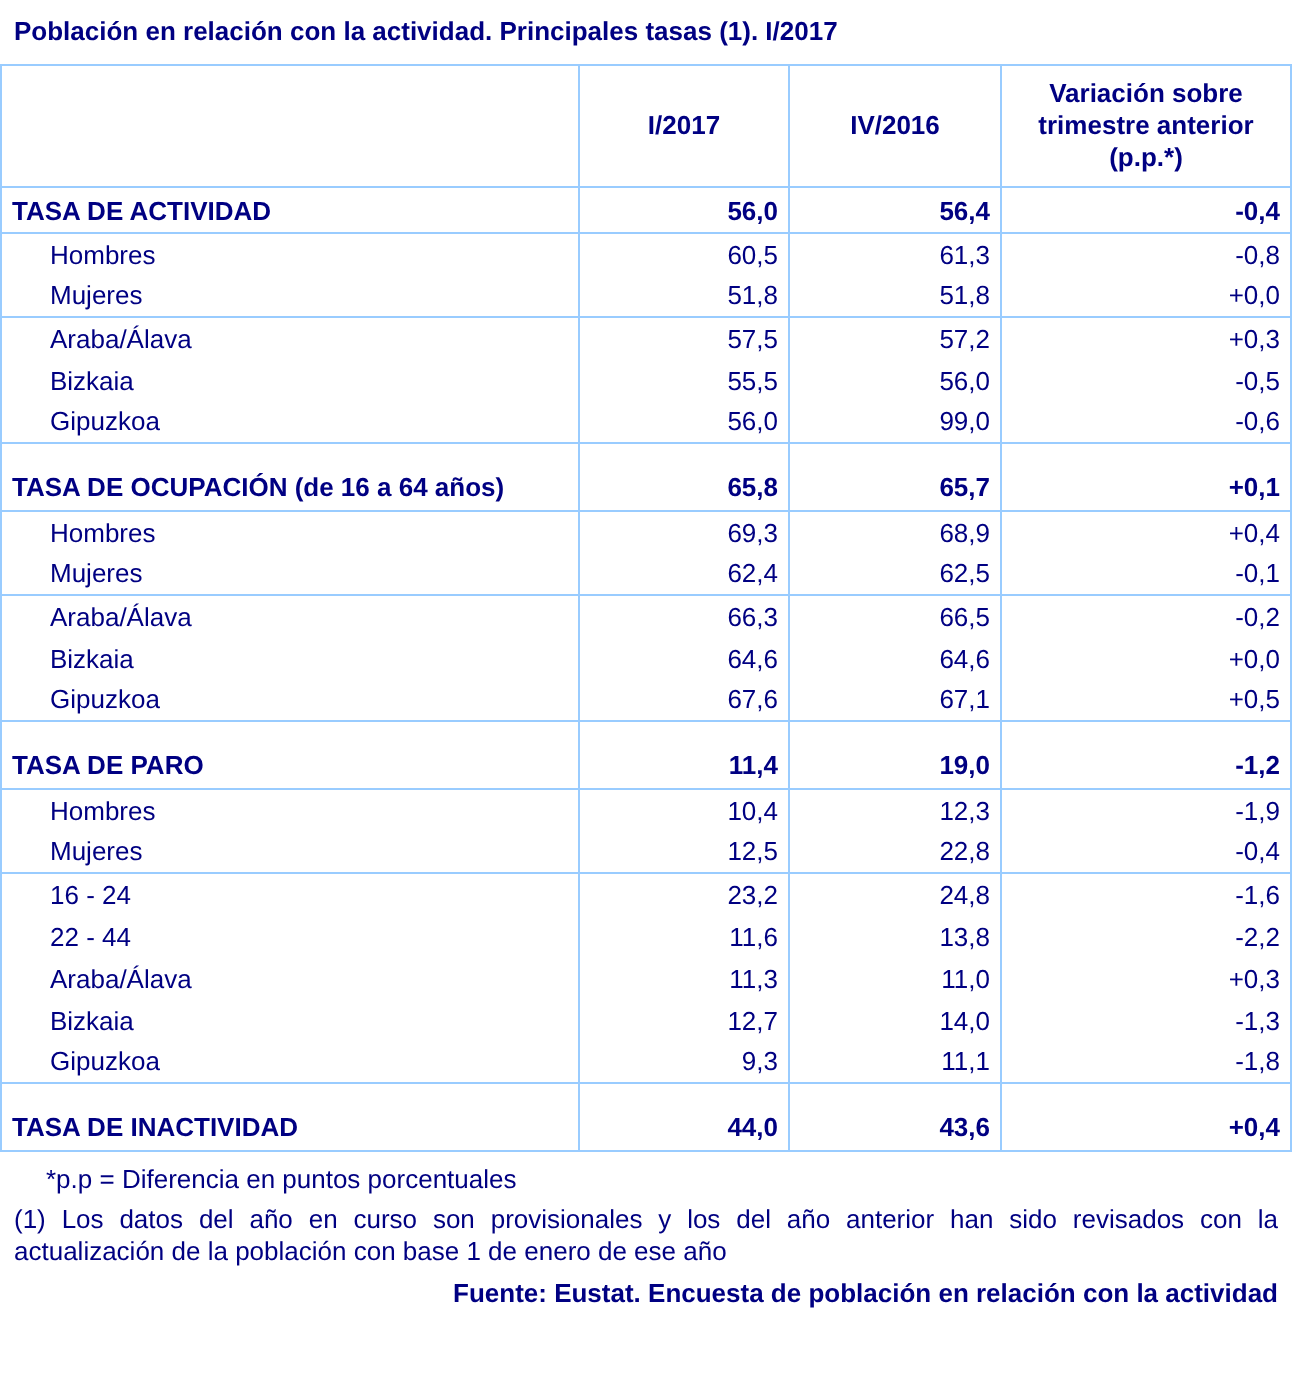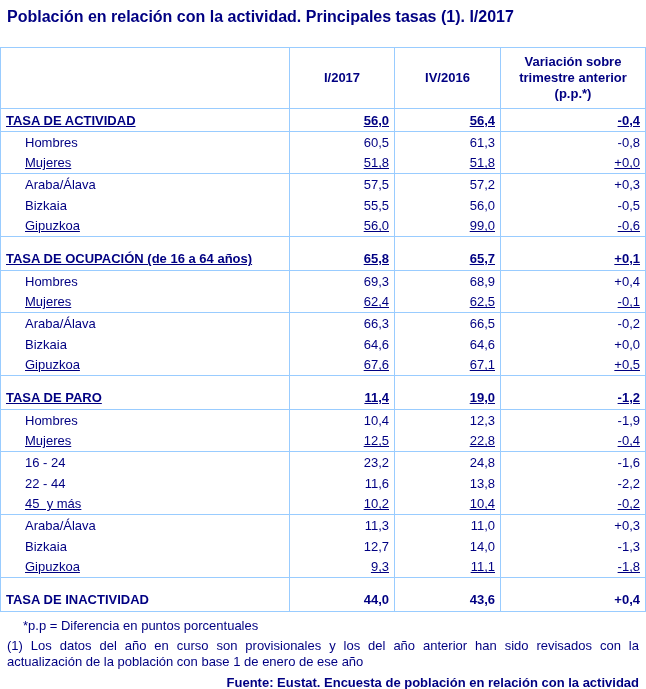--- a/index.html
+++ b/index.html
@@ -9,22 +9,22 @@
   *{box-sizing:border-box;}
   html,body{margin:0;padding:0;background:#ffffff;}
   body{
     width:646px;height:689px;
     font-family:"Liberation Sans", sans-serif;
     color:var(--navy);
     overflow:hidden;
   }
   .page{width:646px;height:689px;padding:0;}
   .title{
-    font-size:16px;font-weight:bold;
-    margin:8px 6px 21px 7px;
+    font-size:13px;font-weight:bold;
+    margin:8px 6px 9px 7px;
     letter-spacing:0px;
   }
   table.rates{
     border-collapse:collapse;
     table-layout:fixed;
     width:645px;
     margin-left:0px;
     border:1px solid var(--border);
     font-size:13px;
   }
@@ -38,21 +38,21 @@
     border-bottom:1px solid var(--border);
     padding:2px 4px;
     font-size:13px;
   }
   th:nth-child(n+2), td:nth-child(n+2){border-left:1px solid var(--border);}
   td{
     height:21px;padding:0;vertical-align:middle;
     font-size:13px;
   }
   tr.section td{font-weight:bold;height:23px;}
-  tr.rule td{border-bottom:1px solid var(--border);text-decoration:underline;}
+  tr.rule td{border-bottom:1px solid var(--border);}
   tr.spacer td{height:11px;}
   td.lbl{text-align:left;padding-left:5px;white-space:pre-wrap;}
   tr.sub td.lbl{padding-left:24px;}
   td.num{text-align:right;padding-right:5px;}
   .footnotes{margin:6px 7px 0 7px;font-size:13px;}
   .fn-pp{margin:0 0 5px 16px;}
   .fn-note1{margin:0 0 5px 0;text-align:justify;line-height:16px;}
   .fn-source{margin:0;font-weight:bold;text-align:right;}
 </style>
 </head>
@@ -189,26 +189,20 @@
         <td class="num">23,2</td>
         <td class="num">24,8</td>
         <td class="num">-1,6</td>
       </tr>
       <tr class="sub">
         <td class="lbl">22 - 44</td>
         <td class="num">11,6</td>
         <td class="num">13,8</td>
         <td class="num">-2,2</td>
       </tr>
-      <tr class="sub rule">
-        <td class="lbl">45  y más</td>
-        <td class="num">10,2</td>
-        <td class="num">10,4</td>
-        <td class="num">-0,2</td>
-      </tr>
       <tr class="sub">
         <td class="lbl">Araba/Álava</td>
         <td class="num">11,3</td>
         <td class="num">11,0</td>
         <td class="num">+0,3</td>
       </tr>
       <tr class="sub">
         <td class="lbl">Bizkaia</td>
         <td class="num">12,7</td>
         <td class="num">14,0</td>

